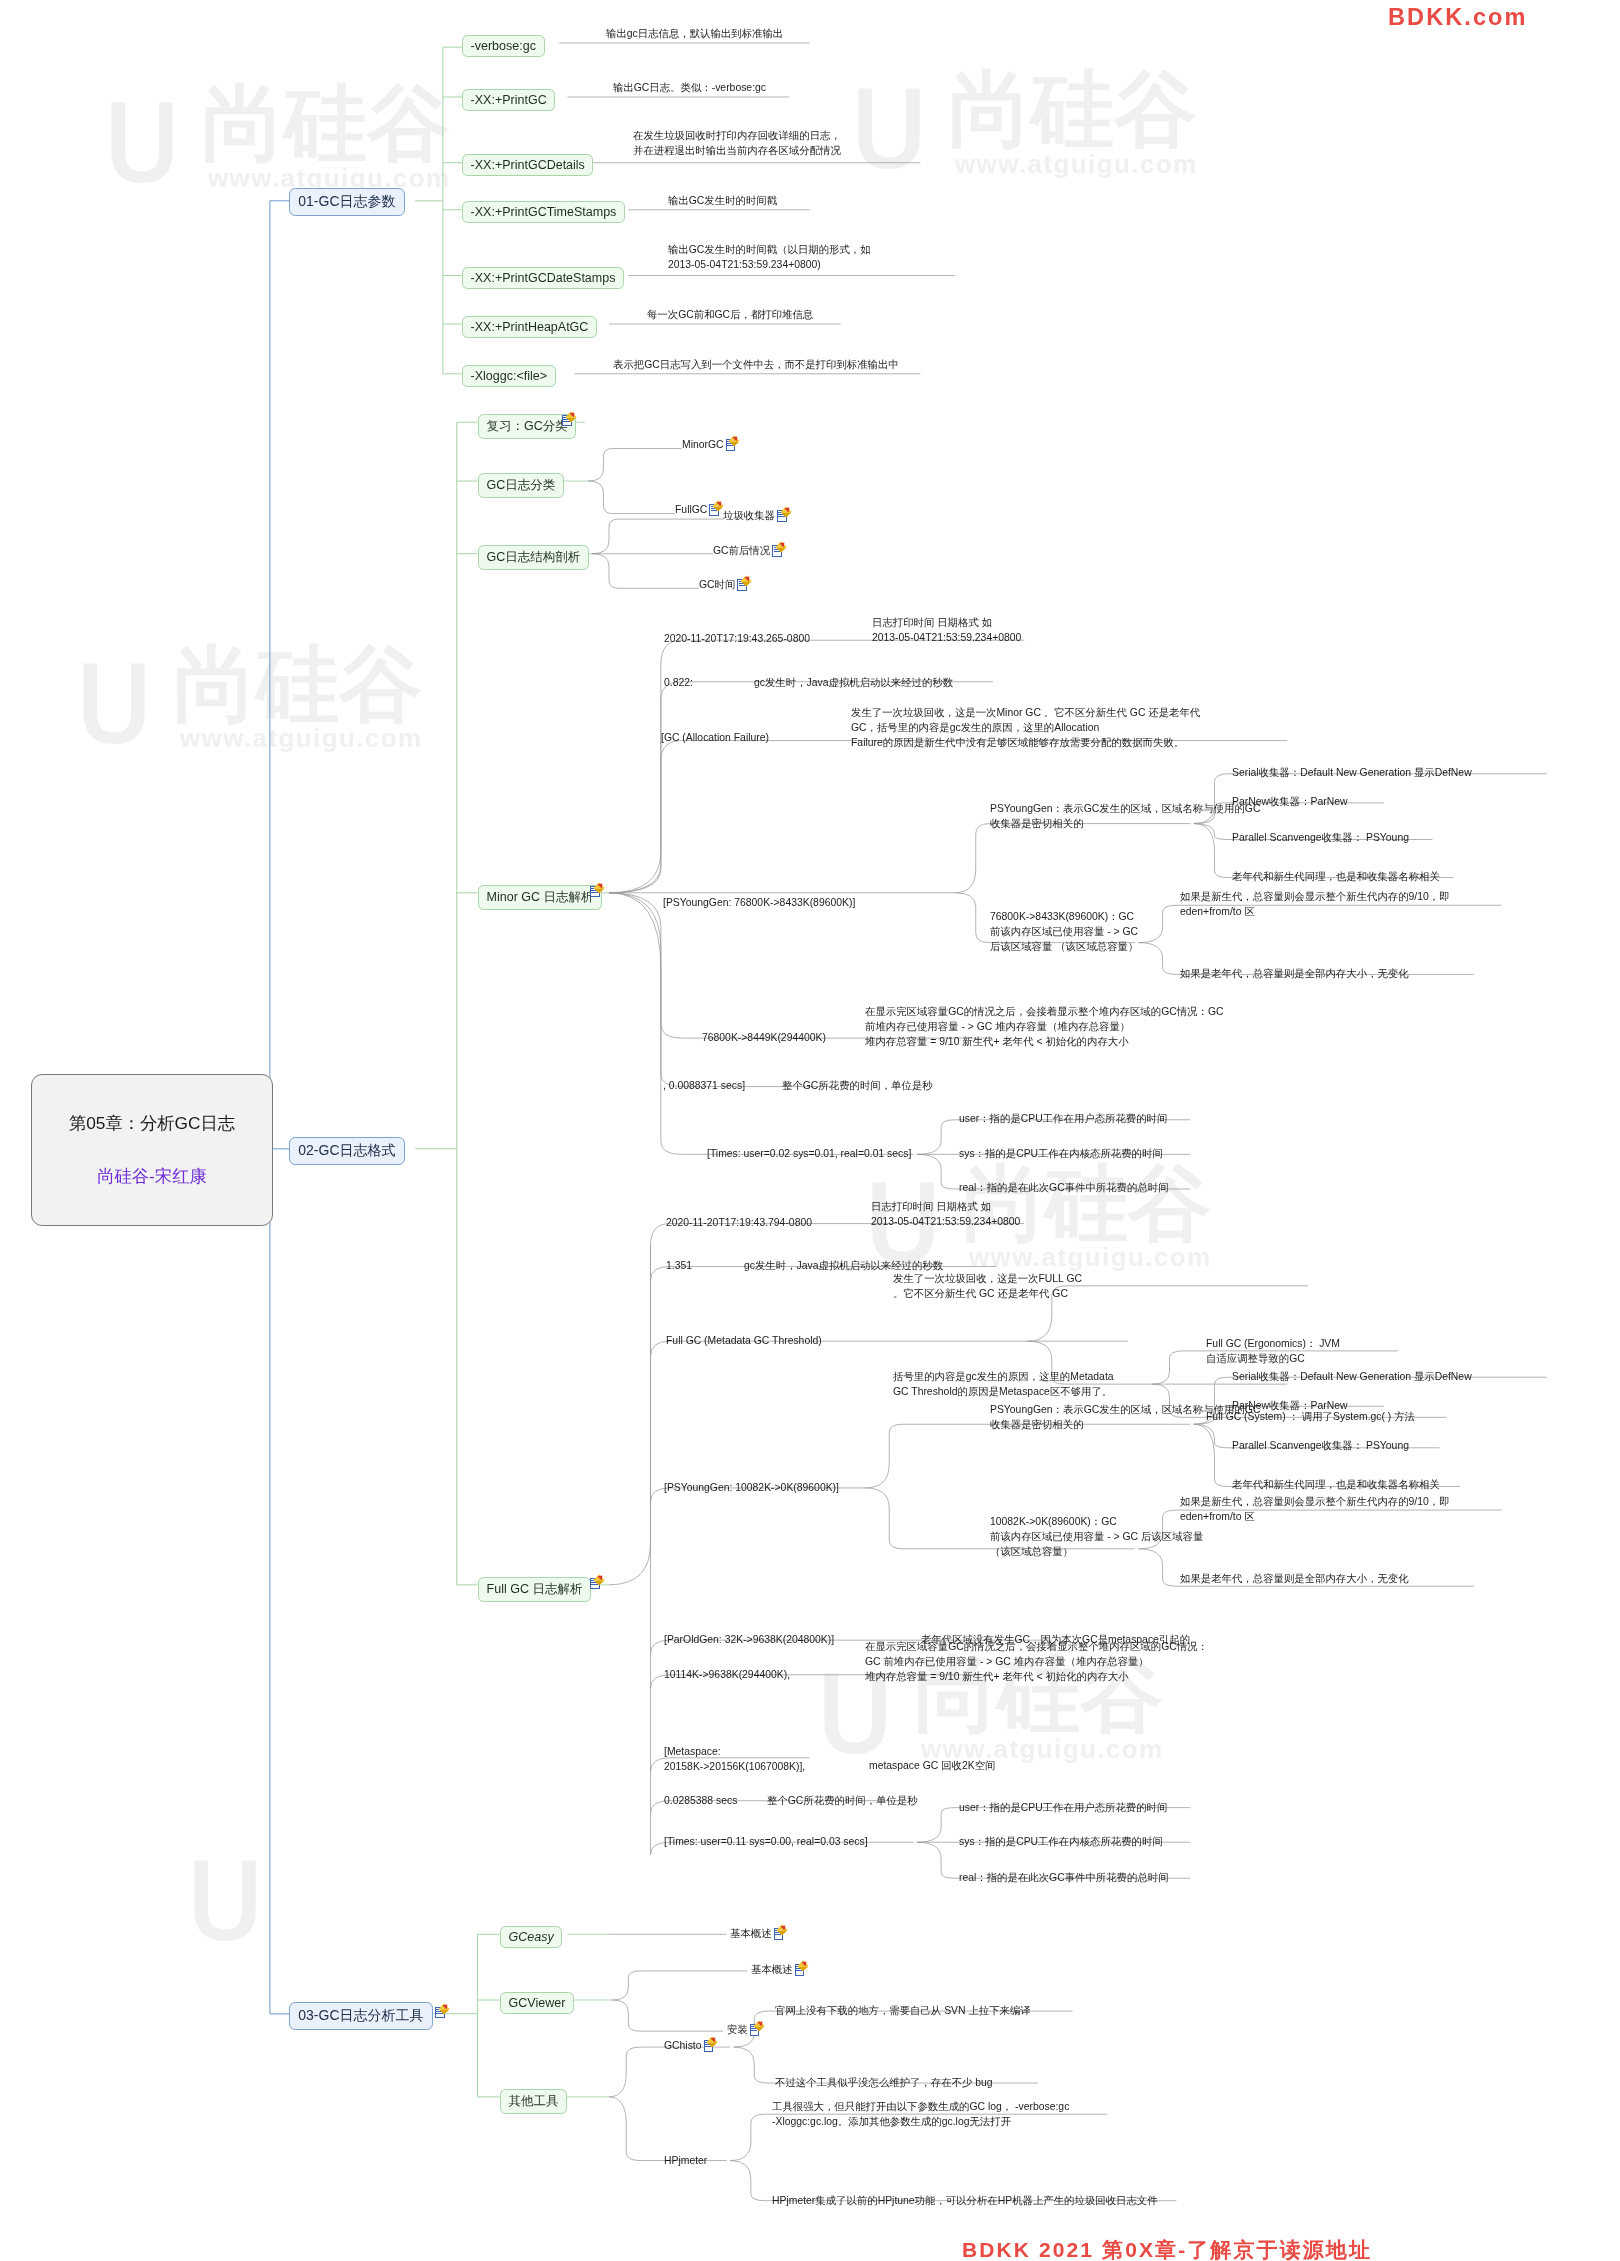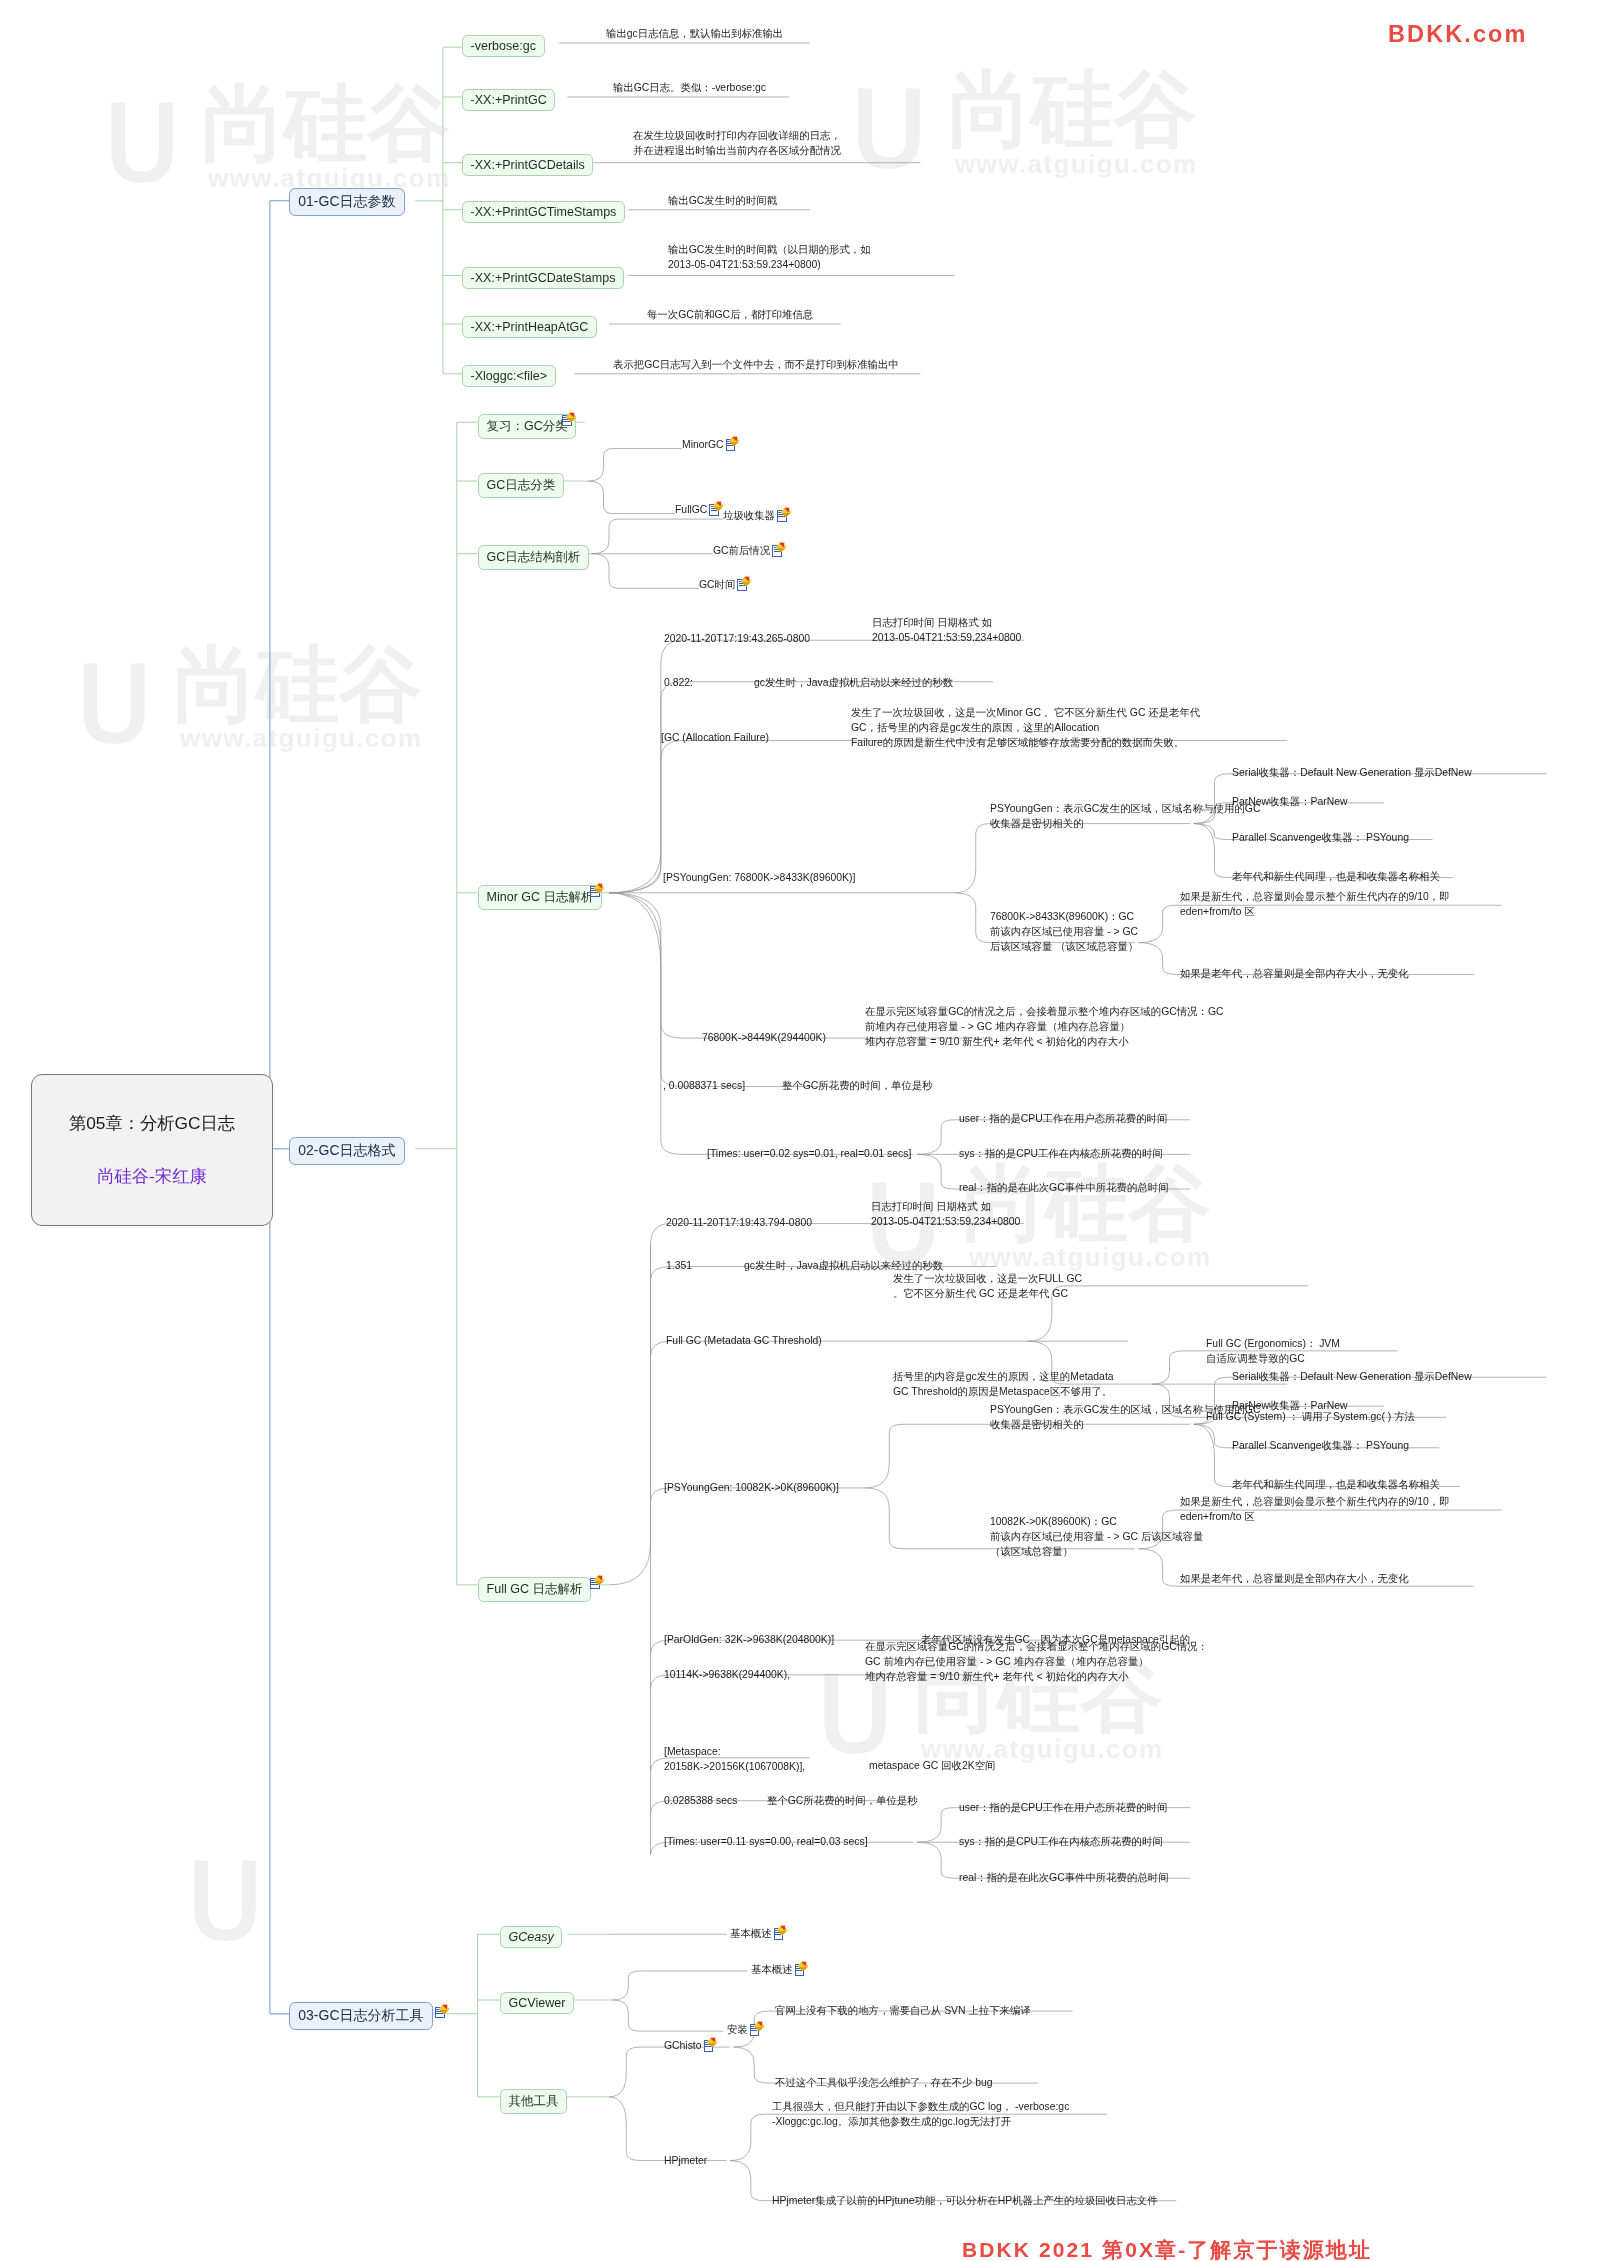--- a/index.html
+++ b/index.html
@@ -96,21 +96,21 @@
   <div class="wm wm-u" style="left:865px; top:1163px;">ᑌ</div>
   <div class="wm wm-cn" style="left:962px; top:1149px;">尚硅谷</div>
   <div class="wm wm-url" style="left:969px; top:1242px;">www.atguigu.com</div>
 
   <div class="wm wm-u" style="left:817px; top:1654px;">ᑌ</div>
   <div class="wm wm-cn" style="left:914px; top:1640px;">尚硅谷</div>
   <div class="wm wm-url" style="left:921px; top:1734px;">www.atguigu.com</div>
 
   <div class="wm wm-u" style="left:187px; top:1841px;">ᑌ</div>
 
-  <div class="wm-red" style="left:1388px; top:3.5px;margin-top:17px;">BDKK.com</div>
+  <div class="wm-red" style="left:1388px; top:3.5px;">BDKK.com</div>
   <div class="wm-red" style="left:962px; top:2236px; font-size:21px;">BDKK 2021 第0X章-了解京于读源地址</div>
 
   <svg class="links" viewBox="0 0 2341 3267" width="1620" height="2261">
     <g fill="none" stroke="#7ba2d0" stroke-width="1.6">
 
       <path d="M360,1595 L390,1595"></path>
       <path d="M390,290 L390,1595"></path>
       <path d="M390,1660 L390,2910"></path>
       <path d="M360,1660 L390,1660"></path>
 
@@ -330,21 +330,21 @@
 2013-05-04T21:53:59.234+0800</div>
 
   <div class="node leaf" style="left:664px; top:675px;">0.822:</div>
   <div class="node leaf" style="left:754px; top:675px;">gc发生时，Java虚拟机启动以来经过的秒数</div>
 
   <div class="node leaf" style="left:661px; top:730px;">[GC (Allocation Failure)</div>
   <div class="node leaf" style="left:851px; top:705px;">发生了一次垃圾回收，这是一次Minor GC 。它不区分新生代 GC 还是老年代
 GC，括号里的内容是gc发生的原因，这里的Allocation
 Failure的原因是新生代中没有足够区域能够存放需要分配的数据而失败。</div>
 
-  <div class="node leaf" style="left:663px; top:870px;">[PSYoungGen: 76800K-&gt;8433K(89600K)]</div>
+  <div class="node leaf" style="left:663px; top:895px;">[PSYoungGen: 76800K-&gt;8433K(89600K)]</div>
   <div class="node leaf" style="left:990px; top:801px;">PSYoungGen：表示GC发生的区域，区域名称与使用的GC
 收集器是密切相关的</div>
   <div class="node leaf" style="left:1232px; top:765px;">Serial收集器：Default New Generation  显示DefNew</div>
   <div class="node leaf" style="left:1232px; top:794px;">ParNew收集器：ParNew</div>
   <div class="node leaf" style="left:1232px; top:830px;">Parallel Scanvenge收集器： PSYoung</div>
   <div class="node leaf" style="left:1232px; top:869px;">老年代和新生代同理，也是和收集器名称相关</div>
   <div class="node leaf" style="left:990px; top:909px;">76800K-&gt;8433K(89600K)：GC
 前该内存区域已使用容量 - &gt; GC
 后该区域容量 （该区域总容量）</div>
   <div class="node leaf" style="left:1180px; top:889px;">如果是新生代，总容量则会显示整个新生代内存的9/10，即

